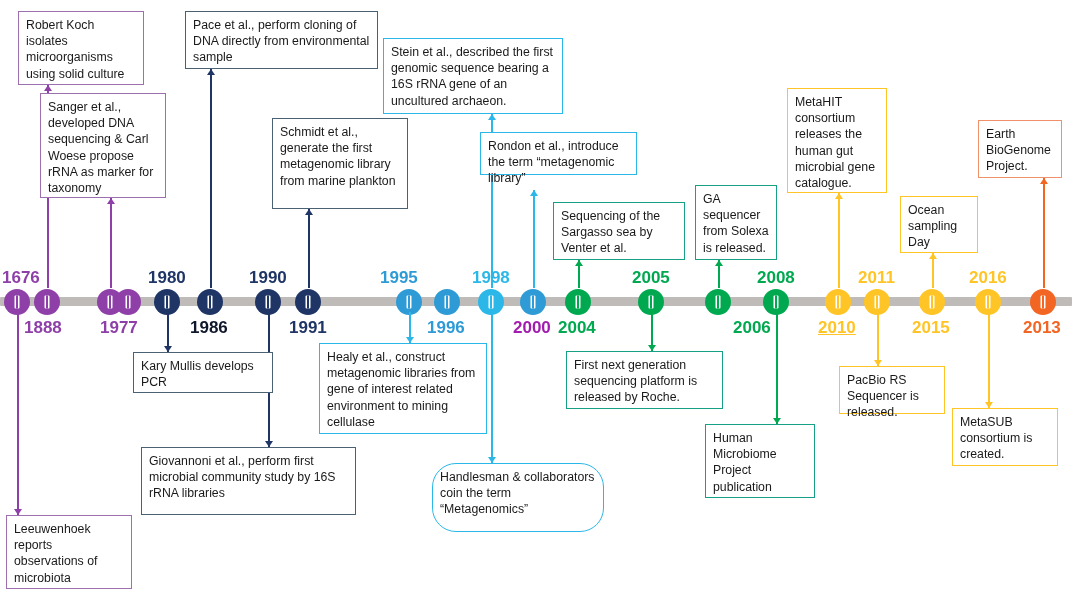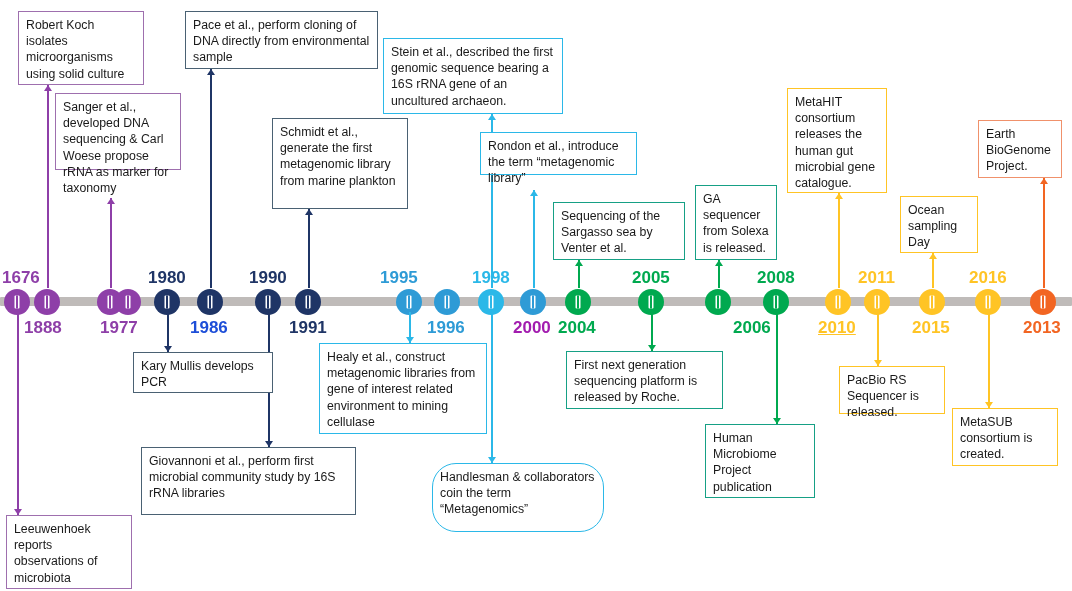--- a/index.html
+++ b/index.html
@@ -117,21 +117,21 @@
       <div class="marker" style="left: 1030px; top: 288.5px; width: 26px; height: 26px; background: rgb(242, 101, 34);">
         <div class="pupil"></div>
         <div class="bar" style="background: rgb(242, 101, 34);"></div>
       </div>
     </div>
   <div id="years-layer">
       <div class="year" style="left: 2px; top: 268px; color: rgb(142, 63, 168);">1676</div>
       <div class="year" style="left: 24px; top: 318px; color: rgb(142, 63, 168);">1888</div>
       <div class="year" style="left: 100px; top: 318px; color: rgb(142, 63, 168);">1977</div>
       <div class="year" style="left: 148px; top: 268px; color: rgb(31, 53, 102);">1980</div>
-      <div class="year" style="left: 190px; top: 318px; color: #1d4ed8;">1986</div>
+      <div class="year" style="left: 190px; top: 318px; color: #0f172a;">1986</div>
       <div class="year" style="left: 249px; top: 268px; color: rgb(31, 53, 102);">1990</div>
       <div class="year" style="left: 289px; top: 318px; color: rgb(31, 53, 102);">1991</div>
       <div class="year" style="left: 380px; top: 268px; color: rgb(46, 155, 214);">1995</div>
       <div class="year" style="left: 427px; top: 318px; color: rgb(46, 155, 214);">1996</div>
       <div class="year" style="left: 472px; top: 268px; color: rgb(43, 184, 232);">1998</div>
       <div class="year" style="left: 513px; top: 318px; color: #a21caf;">2000</div>
       <div class="year" style="left: 558px; top: 318px; color: rgb(0, 169, 79);">2004</div>
       <div class="year" style="left: 632px; top: 268px; color: rgb(0, 169, 79);">2005</div>
       <div class="year" style="left: 698px; top: 318px; color: rgb(0, 169, 79); margin-left: 35px;">2006</div>
       <div class="year" style="left: 757px; top: 268px; color: rgb(0, 169, 79);">2008</div>
@@ -218,21 +218,21 @@
         <div class="stem" style="background: rgb(255, 196, 37);"></div>
         <div class="arrow down" style="border-top-color: rgb(255, 196, 37);"></div>
       </div>
       <div class="conn" style="left: 1043px; top: 178px; height: 110px; width: 1.6px;">
         <div class="stem" style="background: rgb(242, 101, 34);"></div>
         <div class="arrow up" style="border-bottom-color: rgb(242, 101, 34);"></div>
       </div>
     </div>
   <div id="callouts-layer">
       <div class="box" style="left: 18px; top: 11px; width: 126px; height: 74px; border-color: rgb(158, 111, 174);">Robert Koch isolates microorganisms using solid culture</div>
-      <div class="box" style="left: 55px; top: 93px; width: 126px; height: 77px; border-color: rgb(158, 111, 174);">Sanger et al., developed DNA sequencing &amp; Carl Woese propose rRNA as marker for taxonomy</div>
+      <div class="box" style="left: 40px; top: 93px; width: 126px; height: 105px; border-color: rgb(158, 111, 174);">Sanger et al., developed DNA sequencing &amp; Carl Woese propose rRNA as marker for taxonomy</div>
       <div class="box" style="left: 6px; top: 515px; width: 126px; height: 74px; border-color: rgb(158, 111, 174);">Leeuwenhoek reports observations of microbiota</div>
       <div class="box" style="left: 185px; top: 11px; width: 193px; height: 58px; border-color: rgb(74, 97, 115);">Pace et al., perform cloning of DNA directly from environmental sample</div>
       <div class="box" style="left: 272px; top: 118px; width: 136px; height: 91px; border-color: rgb(74, 97, 115);">Schmidt et al., generate the first metagenomic library from marine plankton</div>
       <div class="box" style="left: 133px; top: 352px; width: 140px; height: 41px; border-color: rgb(74, 97, 115);">Kary Mullis develops PCR</div>
       <div class="box" style="left: 141px; top: 447px; width: 215px; height: 68px; border-color: rgb(74, 97, 115);">Giovannoni et al., perform first microbial community study by 16S rRNA libraries</div>
       <div class="box" style="left: 383px; top: 38px; width: 180px; height: 76px; border-color: rgb(43, 184, 232);">Stein et al., described the first genomic sequence bearing a 16S rRNA gene of an uncultured archaeon.</div>
       <div class="box" style="left: 480px; top: 132px; width: 157px; height: 43px; border-color: rgb(43, 184, 232);">Rondon et al., introduce the term “metagenomic library”</div>
       <div class="box" style="left: 319px; top: 343px; width: 168px; height: 91px; border-color: rgb(43, 184, 232);">Healy et al., construct metagenomic libraries from gene of interest related environment to mining cellulase</div>
       <div class="box" style="left: 432px; top: 463px; width: 172px; height: 69px; border-color: rgb(43, 184, 232); border-radius: 24px;">Handlesman &amp; collaborators coin the term “Metagenomics”</div>
       <div class="box" style="left: 553px; top: 202px; width: 132px; height: 58px; border-color: rgb(22, 160, 133);">Sequencing of the Sargasso sea by Venter et al.</div>

